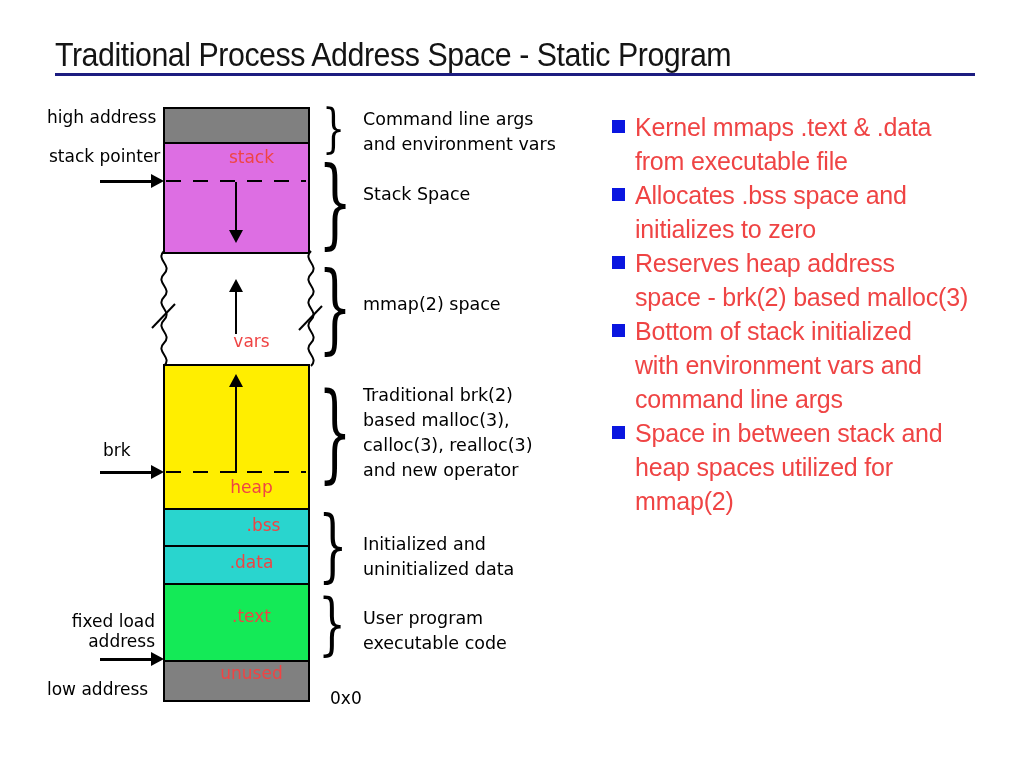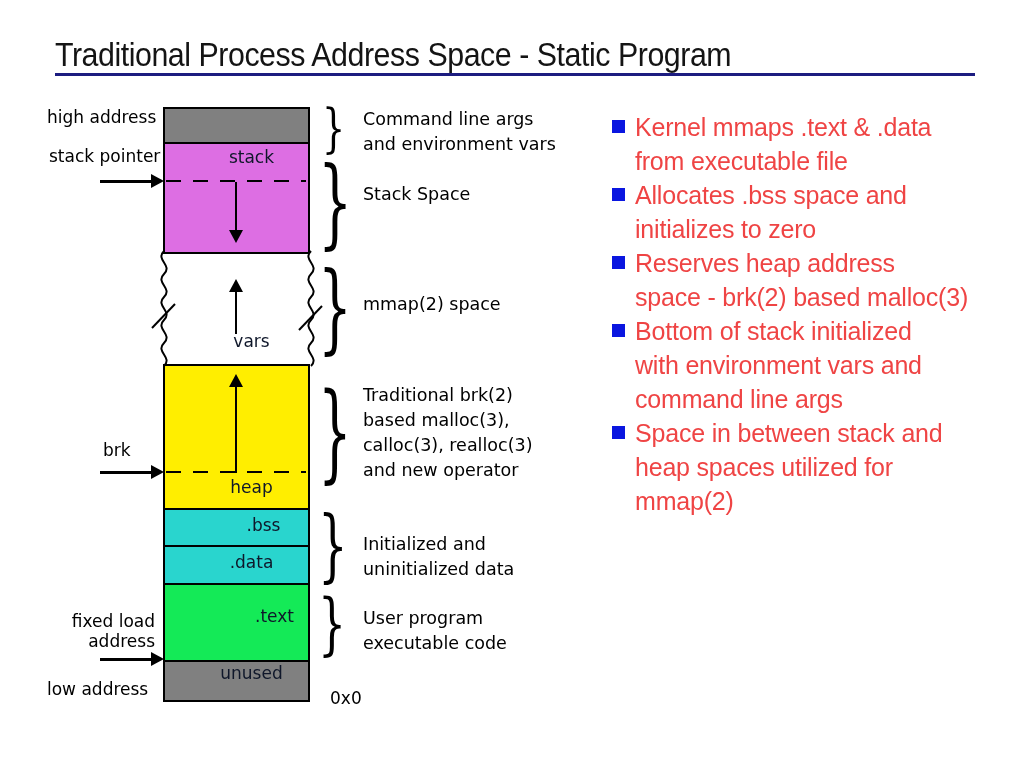--- a/index.html
+++ b/index.html
@@ -9,21 +9,21 @@
   }
   
   .title {
     position:absolute; left:55px; top:36px; font-size:33px; color:#141414;
     font-family:"Liberation Sans", sans-serif; white-space:nowrap;
     transform:scaleX(0.92); transform-origin:left center; letter-spacing:-0.5px;
   }
   .title-rule { position:absolute; left:55px; top:73px; width:920px; height:3px; }
   
   .seg { position:absolute; left:163px; width:147px; border:2px solid #000; box-sizing:border-box; }
-  .seg-label { position:absolute; left:163px; width:177px; text-align:center; font-size:17px; color:#0f172a; }
+  .seg-label { position:absolute; left:163px; width:177px; text-align:center; font-size:17px; color:#ef4444; }
   
   .dlabel { position:absolute; font-size:17px; color:#000; white-space:nowrap; }
   .dash { position:absolute; height:2px;
     background:repeating-linear-gradient(90deg,#000 0 15px,transparent 15px 27px); }
   .vline { position:absolute; width:2px; background:#000; }
   .hline { position:absolute; height:3px; background:#000; }
   .ah-up   { position:absolute; width:0; height:0; border-left:7px solid transparent;
              border-right:7px solid transparent; border-bottom:13px solid #000; }
   .ah-down { position:absolute; width:0; height:0; border-left:7px solid transparent;
              border-right:7px solid transparent; border-top:13px solid #000; }
@@ -63,21 +63,21 @@
 <svg class="squig" style="left:298px; top:250px;" width="25" height="117" viewBox="0 0 25 117">
   <path d="M13,1 C4,10 22,15 13,24 C4,33 22,38 13,47 C4,56 22,61 13,70 C4,79 22,84 13,93 C4,102 22,107 13,116" fill="none" stroke="#000" stroke-width="2"></path>
   <path d="M1,80 L24,56" fill="none" stroke="#000" stroke-width="2"></path>
 </svg>
 
 <div class="seg-label" style="top:147px;">stack</div>
 <div class="seg-label" style="top:331px;">vars</div>
 <div class="seg-label" style="top:477px;">heap</div>
 <div class="seg-label" style="top:515px;padding-left:12px;">.bss</div>
 <div class="seg-label" style="top:552px;">.data</div>
-<div class="seg-label" style="top:606px;margin-left:23px;">.text</div>
+<div class="seg-label" style="top:606px;">.text</div>
 <div class="seg-label" style="top:663px;">unused</div>
 
 <div class="dash" style="left:166px; top:180px; width:140px;"></div>
 <div class="dash" style="left:166px; top:471px; width:140px;"></div>
 
 <div class="vline" style="left:235px; top:182px; height:50px;"></div>
 <div class="ah-down" style="left:229px; top:230px;"></div>
 
 <div class="ah-up" style="left:229px; top:279px;"></div>
 <div class="vline" style="left:235px; top:290px; height:44px;"></div>

